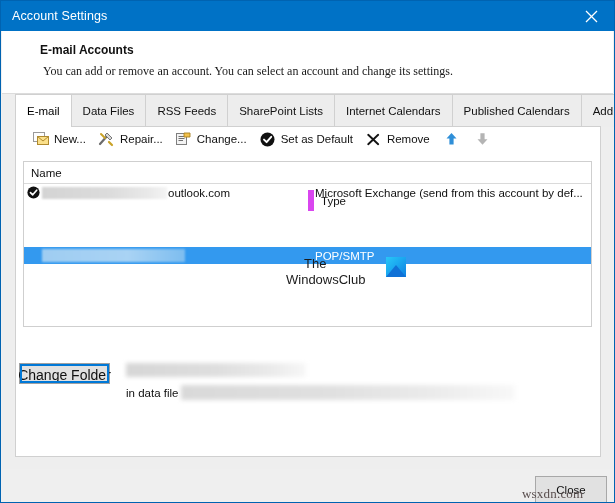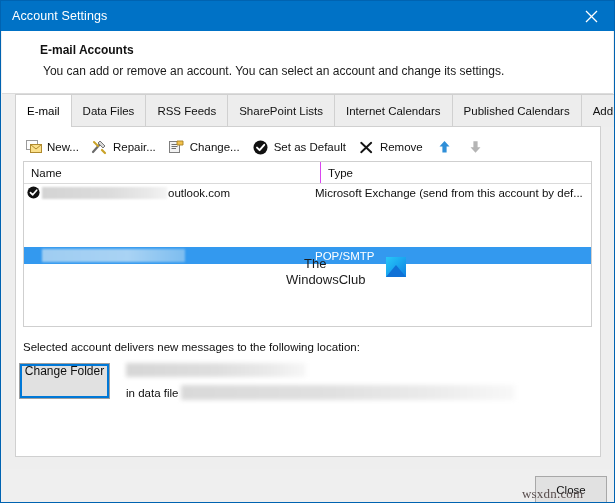--- a/index.html
+++ b/index.html
@@ -56,20 +56,21 @@
   .header .h-title {
     position: absolute; left: 26px; top: 12px;
     font-size: 12px; font-weight: bold; color: #111111;
     white-space: nowrap;
     padding-left: 12px;
   }
   .header .h-sub {
     position: absolute; left: 41px; top: 33px;
     font-size: 12px; color: #1a1a1a;
     white-space: nowrap;
+    font-family: Liberation Serif, serif;
   }
 
   
   .body-area {
     position: absolute; left: 1px; top: 93px;
     width: 611px; height: 375px;
     background: #eeeeee;
   }
 
   
@@ -106,22 +107,22 @@
     width: 586px; height: 331px;
     background: #ffffff;
     border: 1px solid #d0d0d0;
     box-sizing: border-box;
   }
 
   
   .toolbar {
     position: absolute; left: 0; top: 0;
     width: 584px; height: 32px;
-    display: flex; align-items: flex-end;
-    padding-left: 4px;
+    display: flex; align-items: flex-start;
+    padding-left: 11px;
   }
   .tool {
     display: flex; align-items: center;
     height: 24px;
     padding: 0 5px;
     margin-right: 2px;
     font-size: 11.5px;
     color: #101010;
     white-space: nowrap;
     cursor: default;
@@ -153,21 +154,21 @@
   .lv-col {
     position: absolute; top: 0;
     height: 21px;
     display: flex; align-items: center;
     font-size: 11.5px; color: #101010;
     padding-left: 7px;
     box-sizing: border-box;
     white-space: nowrap;
   }
   .lv-col.c-name { left: 0; width: 284px; }
-  .lv-col.c-type { left: 296px; width: 283px; border-left: 1px solid #d946ef; }
+  .lv-col.c-type { left: 284px; width: 283px; border-left: 6px solid #d946ef; margin-top: 28px; }
 
   .lv-row {
     position: relative;
     height: 17px;
     display: block;
   }
   .lv-row .cell-name {
     position: absolute; left: 0; top: 0; width: 284px; height: 17px;
     display: flex; align-items: center;
     font-size: 11.5px; color: #101010;
@@ -233,28 +234,28 @@
   }
 
   
   .deliver-label {
     position: absolute; left: 7px; top: 214px;
     font-size: 11.5px; color: #101010;
     white-space: nowrap;
   }
   .change-folder-btn {
     position: absolute; left: 3px; top: 236px;
-    width: 91px; height: 36px;
+    width: 91px; height: 21px;
     box-sizing: border-box;
     background: #e1e1e1;
     border: 1px solid #a0a0a0;
     outline: 2px solid #0078d7;
     outline-offset: -3px;
-    display: flex; align-items: flex-start; justify-content: center;
-    font-size: 12px; color: #101010;
+    display: flex; align-items: flex-end; justify-content: center;
+    font-size: 14px; color: #101010;
     cursor: default;
     white-space: nowrap;
   }
   .folder-path-redact {
     position: absolute; left: 110px; top: 236px;
     width: 180px; height: 14px;
     background: linear-gradient(90deg,#d6d6d6 0%,#dedede 50%,#eaeaea 80%,#f7f7f7 100%);
     filter: blur(2px);
   }
   .in-data-file {
@@ -446,21 +447,20 @@
           <div class="cell-type">POP/SMTP</div>
         </div>
 
         <div class="wm">
           <span class="wm-the">The</span>
           <span class="wm-club">WindowsClub</span>
           <span class="wm-logo"></span>
         </div>
       </div>
 
-      <div class="deliver-label">Selected account delivers new messages to the following location:</div>
 
       <div class="change-folder-btn">
         <span>Change Folder</span>
       </div>
 
       <div class="folder-path-redact"></div>
 
       <div class="in-data-file">in data file</div>
       <div class="datafile-redact"></div>
 

